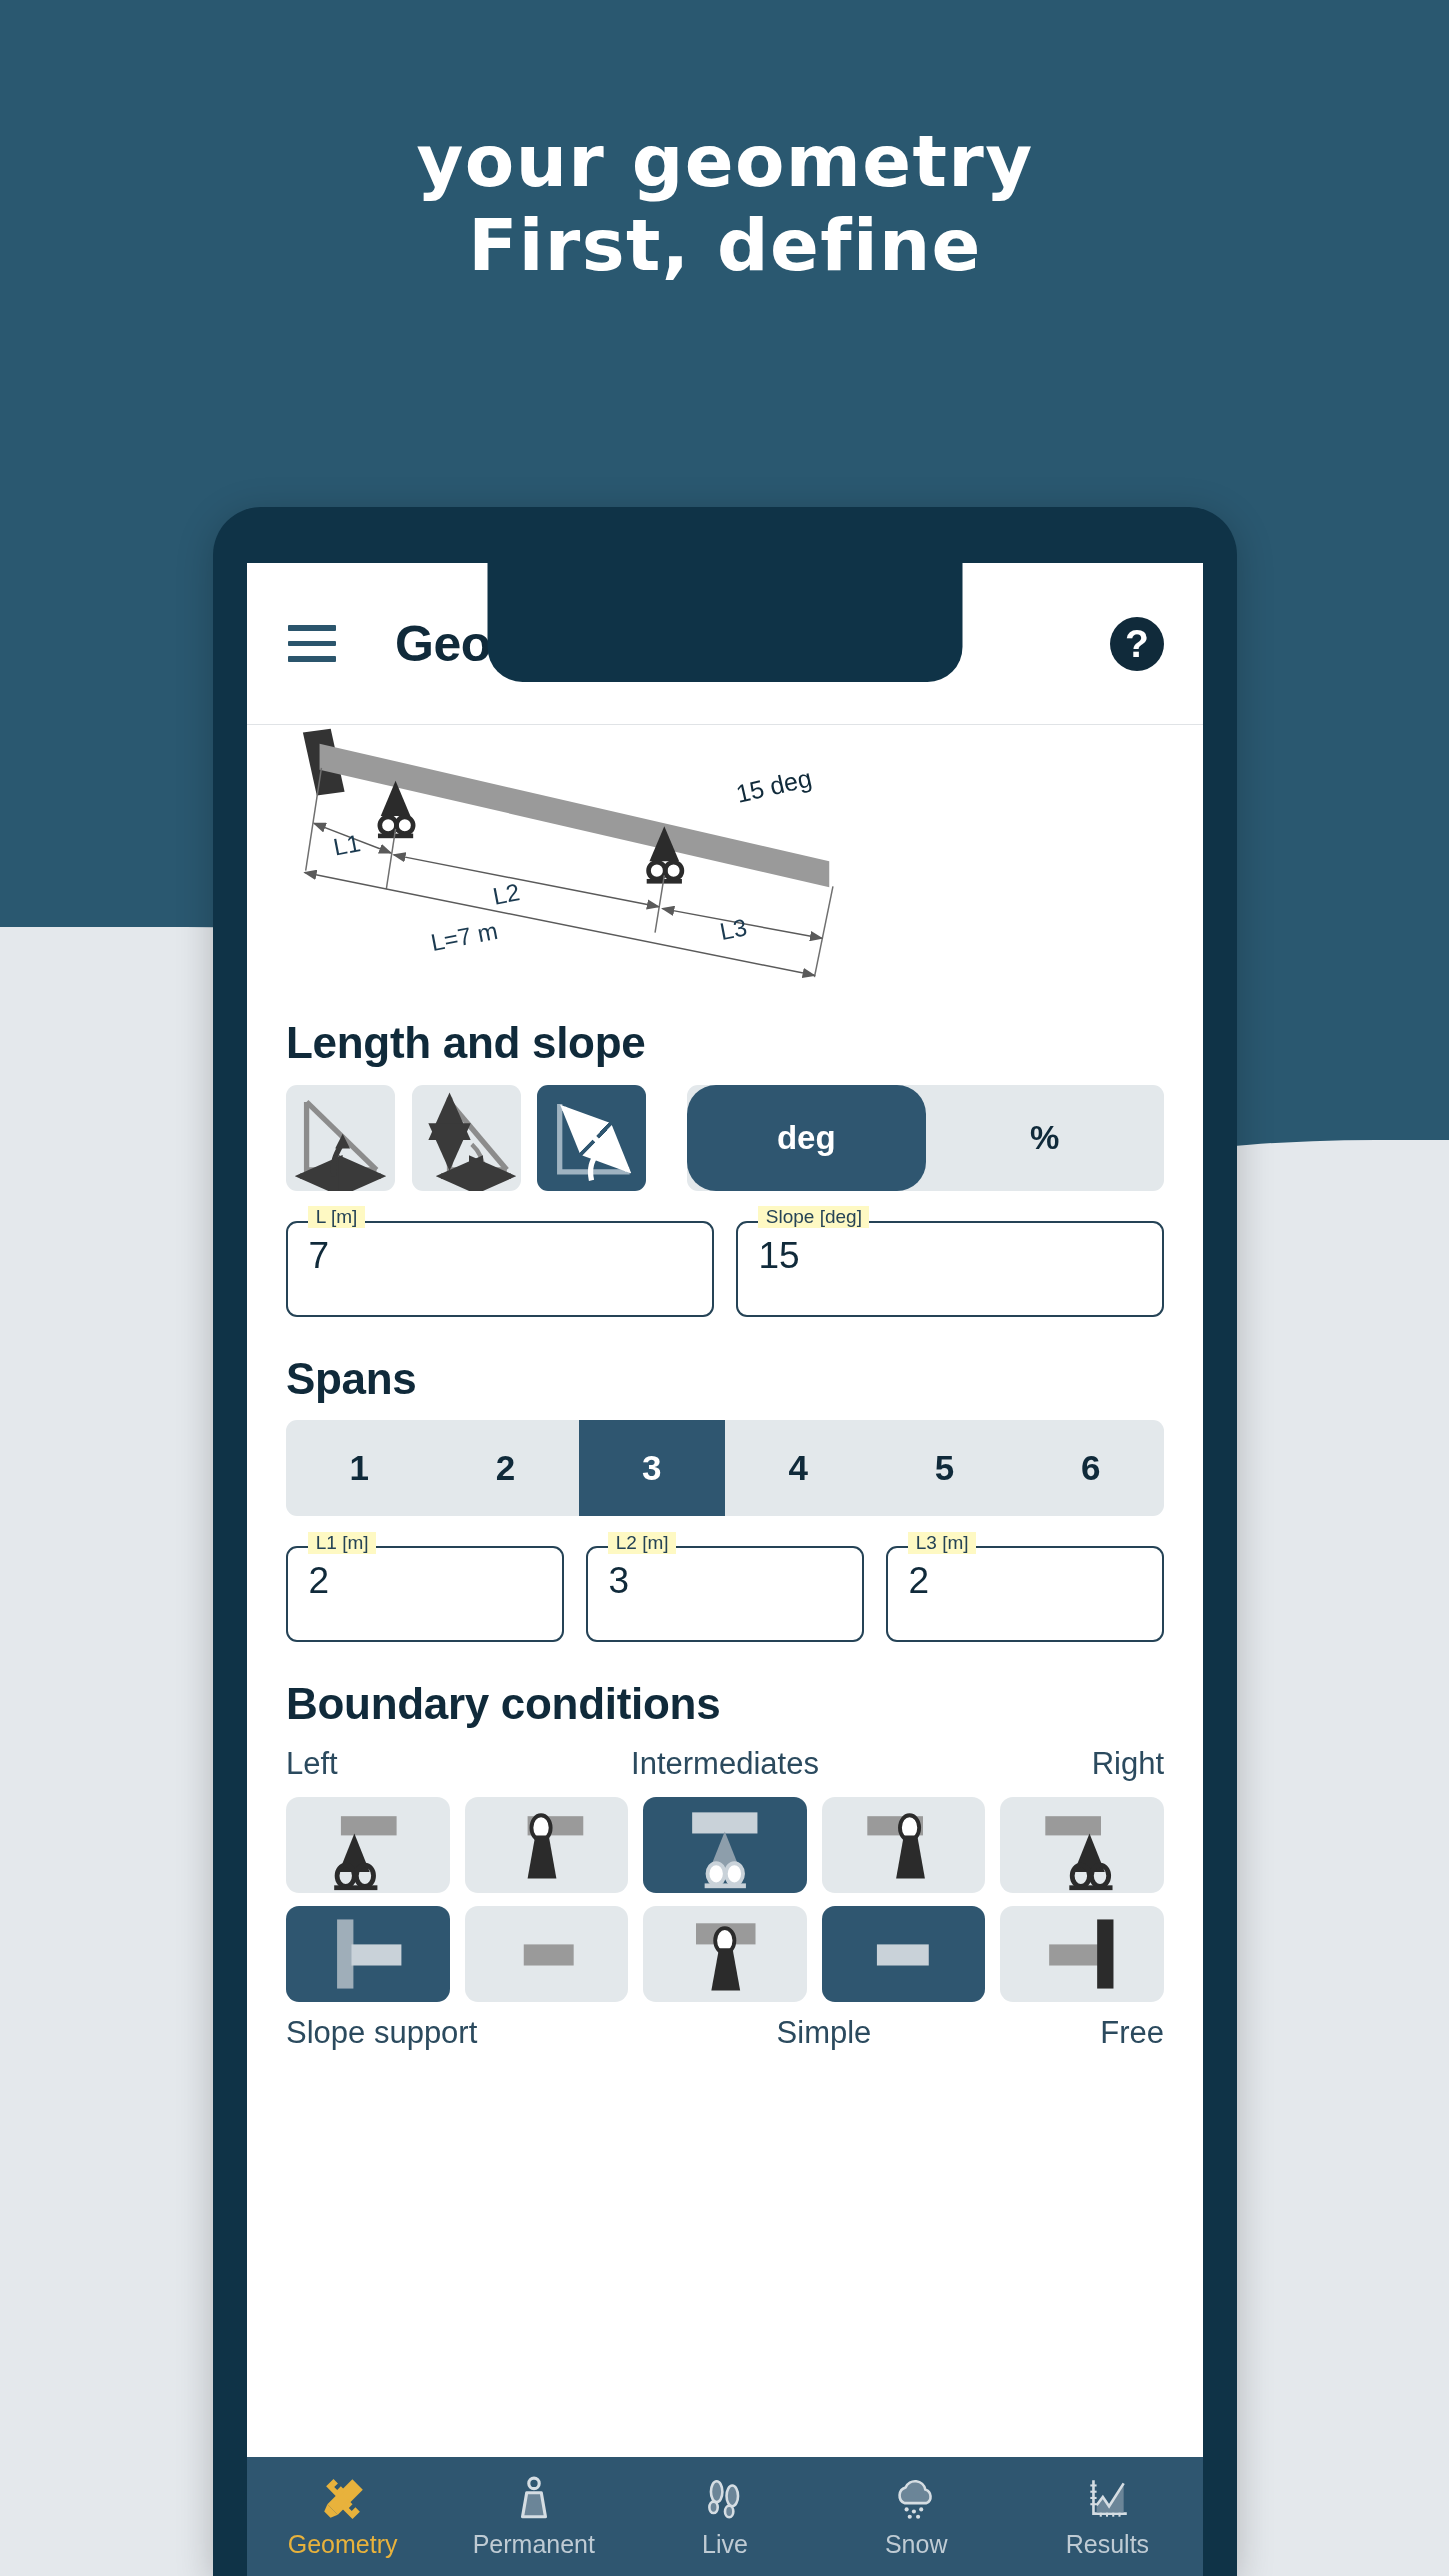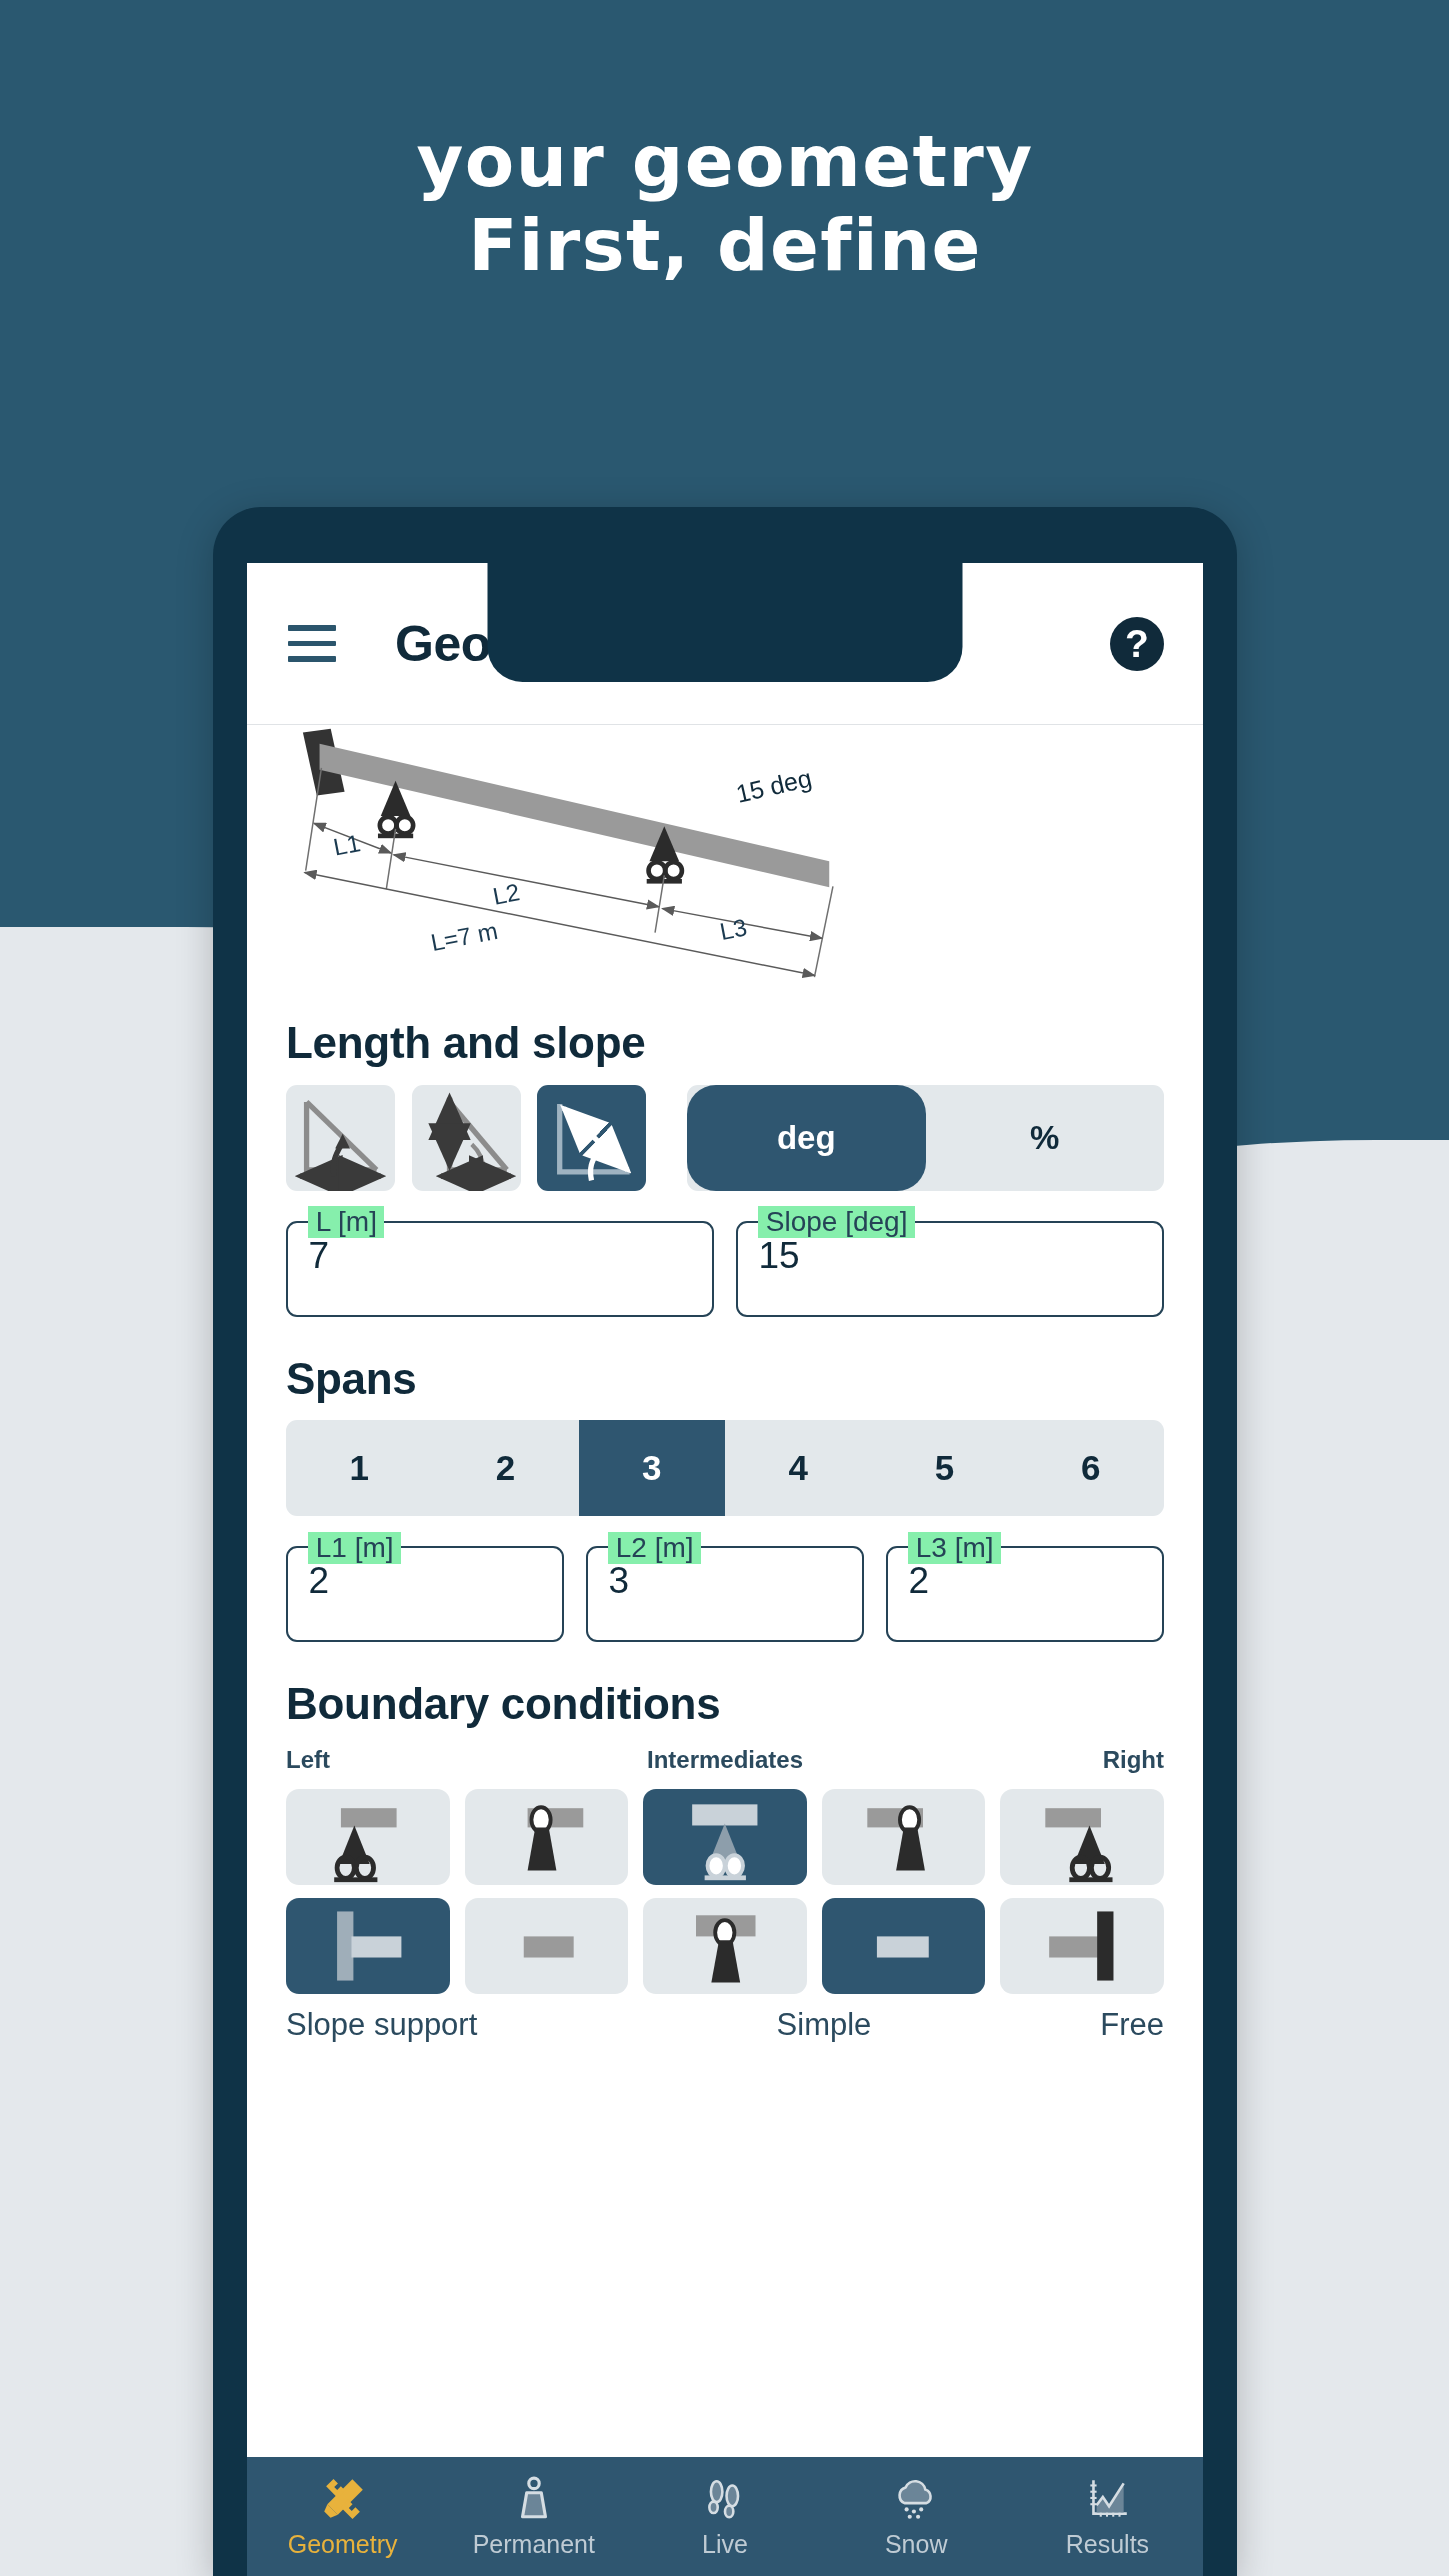--- a/index.html
+++ b/index.html
@@ -231,23 +231,23 @@
     border: 2.8px solid #254356;
     border-radius: 11px;
     display: flex;
     align-items: flex-start;
     padding: 13px 20.4px 0 20.4px;
   }
   .field-label {
     position: absolute;
     top: -16.7px;
     left: 20.4px;
-    background: #86efac;
+    background: #fef9c3;
     padding: 0 7.4px;
-    font-size: 28px;
+    font-size: 19px;
     color: #254356;
     white-space: nowrap;
     text-align: right;
   }
   .field-value {
     font-size: 37px;
     color: #102A3A;
     line-height: 1.1;
   }
 
@@ -273,23 +273,22 @@
   #spans-seg .span-opt.selected {
     background: #2F5670;
     color: #FFFFFF;
   }
 
   
   #bc-header {
     display: flex;
     padding: 0 39px;
     margin: 3.7px 0 15px 0;
-    font-size: 24px;
+    font-size: 31px;
     color: #2B4A5E;
-    font-weight: bold;
   }
   #bc-header .bc-left  { flex: 1; text-align: left; }
   #bc-header .bc-mid   { flex: 1; text-align: center; }
   #bc-header .bc-right { flex: 1; text-align: right; }
 
   .bc-row {
     display: flex;
     padding: 0 39px;
     gap: 15px;
     margin-bottom: 13px;

